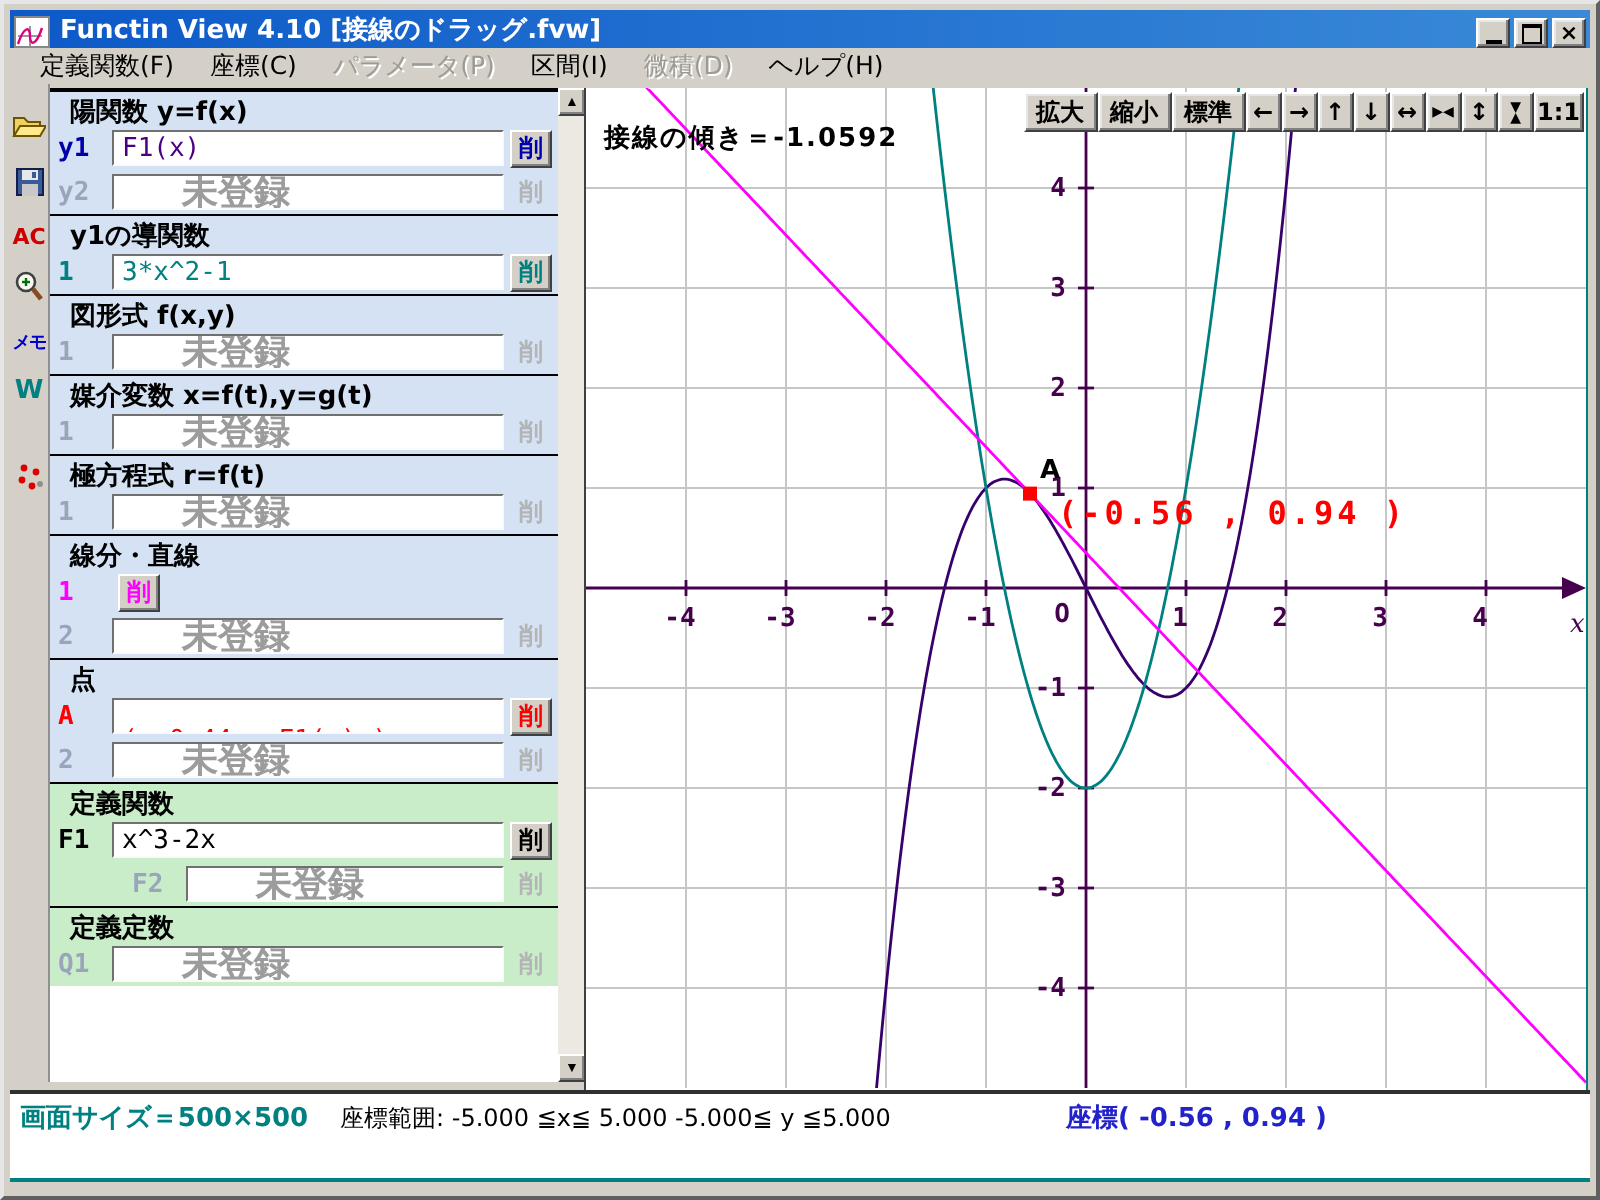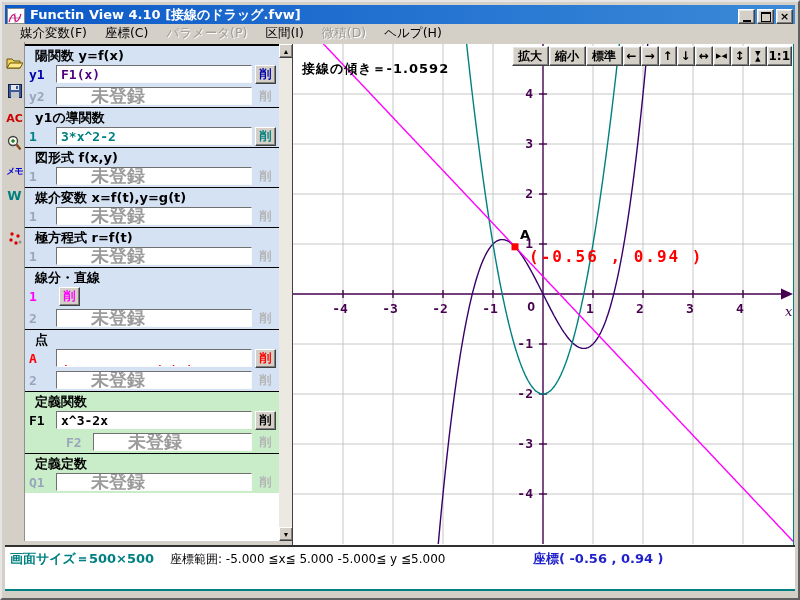--- a/index.html
+++ b/index.html
@@ -33,21 +33,21 @@
   .panel{position:absolute;left:23px;top:42px;width:254px;bottom:57px;background:#fff;
          border-top:1px solid #000;box-sizing:border-box;overflow:hidden;}
   .section.blue{background:#d5e2f4;}
   .section.green{background:#c9edc9;}
   .sec-header{height:18px;border-top:1px solid #000;font-weight:bold;font-size:13px;color:#000;
               padding:1px 0 0 10px;box-sizing:border-box;white-space:nowrap;}
   .prow{height:22px;display:flex;align-items:center;padding:0 3px 0 4px;box-sizing:border-box;}
   .plabel{width:27px;font-weight:bold;font-size:13px;font-family:"DejaVu Sans Mono",monospace;}
   .pinput{flex:1;height:18px;background:#fff;border:1px solid;border-color:#707070 #fafafa #fafafa #707070;
           box-sizing:border-box;display:flex;align-items:center;padding-left:4px;overflow:hidden;}
-  .pinput .val{font-weight:bold;font-size:13px;font-family:"DejaVu Sans Mono",monospace;white-space:nowrap;}
+  .pinput .val{font-weight:normal;font-size:13px;font-family:"DejaVu Sans Mono",monospace;white-space:nowrap;}
   .pinput .empty{color:#9c9c9c;padding-left:30px;font-family:"DejaVu Sans",sans-serif;font-weight:bold;font-size:18px;}
   .pinput.small .val{font-size:11.5px;font-family:"DejaVu Sans",sans-serif;letter-spacing:-0.5px;}
   .del-btn{width:21px;height:19px;margin-left:3px;background:#d4d0c8;border:1px solid;
            border-color:#fff #404040 #404040 #fff;box-shadow:inset -1px -1px 0 #808080;
            font-weight:bold;font-size:12px;padding:0;line-height:1;font-family:"DejaVu Sans",sans-serif;}
   .del-flat{width:21px;margin-left:3px;text-align:center;color:#b4b4b4;font-weight:bold;font-size:12px;}
   
   .pscroll{position:absolute;left:277px;top:42px;width:14px;bottom:57px;background:#ece9e2;box-sizing:border-box;}
   .sbtn{position:absolute;left:0;width:14px;height:14px;background:#d4d0c8;border:1px solid;
         border-color:#fff #404040 #404040 #fff;box-shadow:inset -1px -1px 0 #808080;
@@ -92,21 +92,21 @@
       </button>
     <button class="win-btn">
         <span class="max-glyph"></span>
       </button>
     <button class="win-btn">
         <span>×</span>
       </button>
   </div>
 
   <div class="menubar">
-      <span class="menu-item">媒介変数(F)</span>
+      <span class="menu-item">定義関数(F)</span>
       <span class="menu-item">座標(C)</span>
       <span class="menu-item disabled">パラメータ(P)</span>
       <span class="menu-item">区間(I)</span>
       <span class="menu-item disabled">微積(D)</span>
       <span class="menu-item">ヘルプ(H)</span>
     </div>
 
   <div class="toolstrip">
     <span>
       <svg width="17" height="13" viewBox="0 0 17 13">
@@ -160,21 +160,21 @@
             <span class="empty">未登録</span>
           </div>
           <span class="del-flat">削</span>
         </div>
       </div>
       <div class="section blue">
         <div class="sec-header">y1の導関数</div>
         <div class="prow">
           <span class="plabel" style="color: rgb(0, 128, 128);">1</span>
           <div class="pinput">
-            <span class="val" style="color: rgb(0, 128, 128);">3*x^2-2</span>
+            <span class="val" style="color: rgb(0, 128, 128);">3*x^2-1</span>
           </div>
           <button class="del-btn" style="color: rgb(0, 128, 128);">削</button>
         </div>
       </div>
       <div class="section blue">
         <div class="sec-header">図形式 f(x,y)</div>
         <div class="prow">
           <span class="plabel" style="color: rgb(154, 164, 188);">1</span>
           <div class="pinput">
             <span class="empty">未登録</span>

